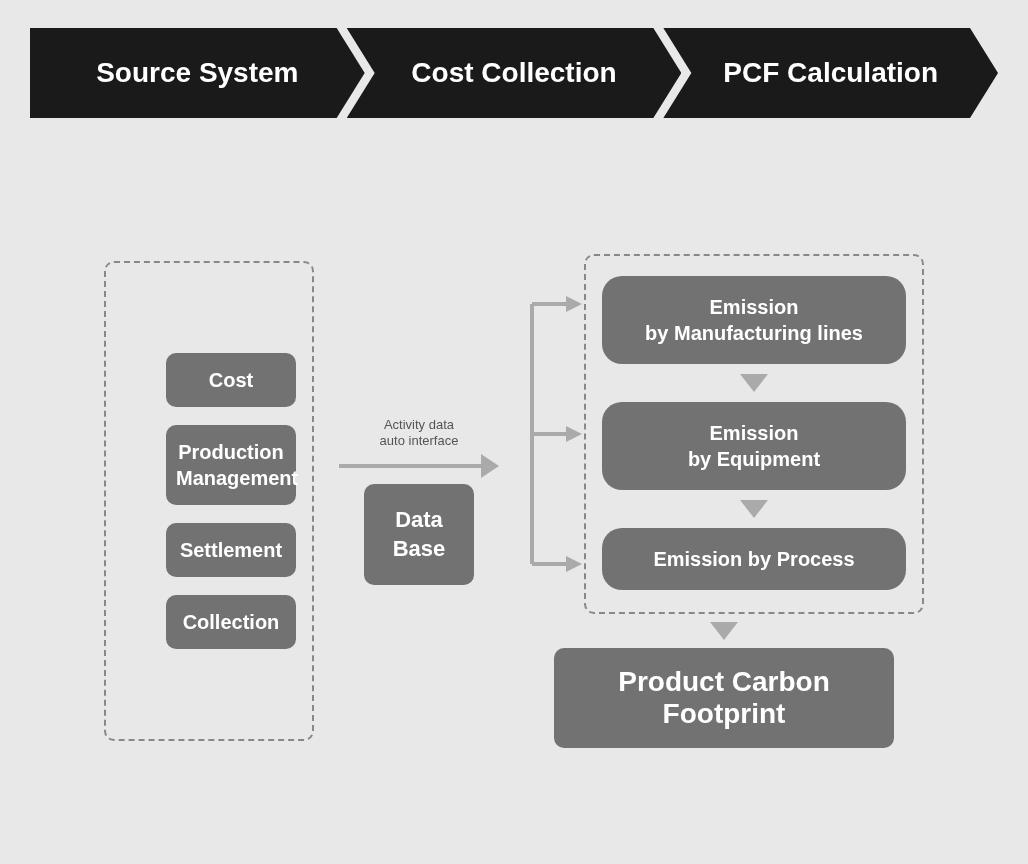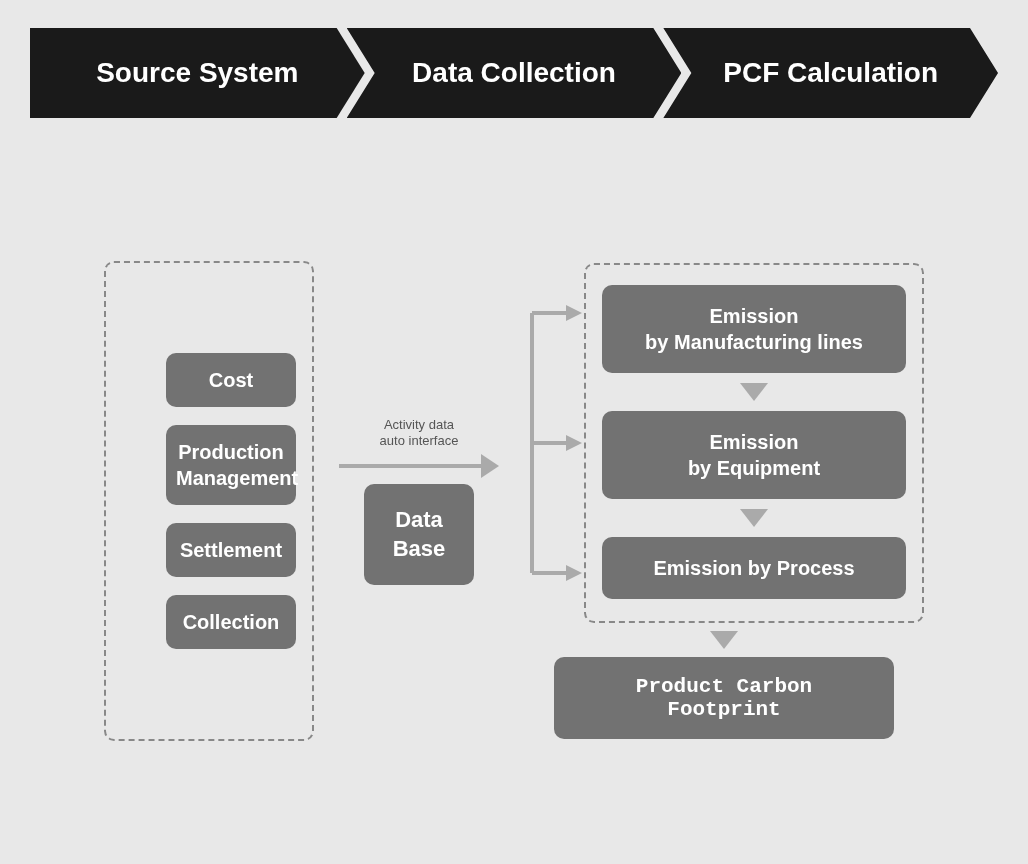--- a/index.html
+++ b/index.html
@@ -159,21 +159,21 @@
       display: flex;
       flex-direction: column;
       gap: 0;
       width: 340px;
       align-items: center;
     }
 
     .pcf-item {
       background: #727272;
       color: #fff;
-      border-radius: 10px;
+      border-radius: 20px;
       padding: 18px 12px;
       font-size: 20px;
       font-weight: bold;
       text-align: center;
       line-height: 1.3;
       width: 100%;
     }
 
     .down-arrow {
       width: 0;
@@ -182,47 +182,46 @@
       border-right: 14px solid transparent;
       border-top: 18px solid #aaa;
       margin: 10px auto;
     }
 
     .pcf-final {
       background: #727272;
       color: #fff;
       border-radius: 10px;
       padding: 18px 24px;
-      font-size: 21px;
+      font-size: 28px;
       font-weight: bold;
       text-align: center;
       width: 340px;
       margin-top: 0;
-      font-family: Liberation Mono, monospace;
     }
 
     
     .right-col {
       display: flex;
       flex-direction: column;
       align-items: center;
       gap: 0;
     }
   </style>
 </head>
 <body>
 
 <div class="header">
   <div class="header-step">
     <div class="arrow-shape"></div>
     <span class="step-label">Source System</span>
   </div>
   <div class="header-step" style="margin-left:-18px;">
     <div class="arrow-shape"></div>
-    <span class="step-label">Data Collection</span>
+    <span class="step-label">Cost Collection</span>
   </div>
   <div class="header-step" style="margin-left:-18px;">
     <div class="arrow-shape"></div>
     <span class="step-label">PCF Calculation</span>
   </div>
 </div>
 
 <div class="diagram">
 
   <div class="source-box">

